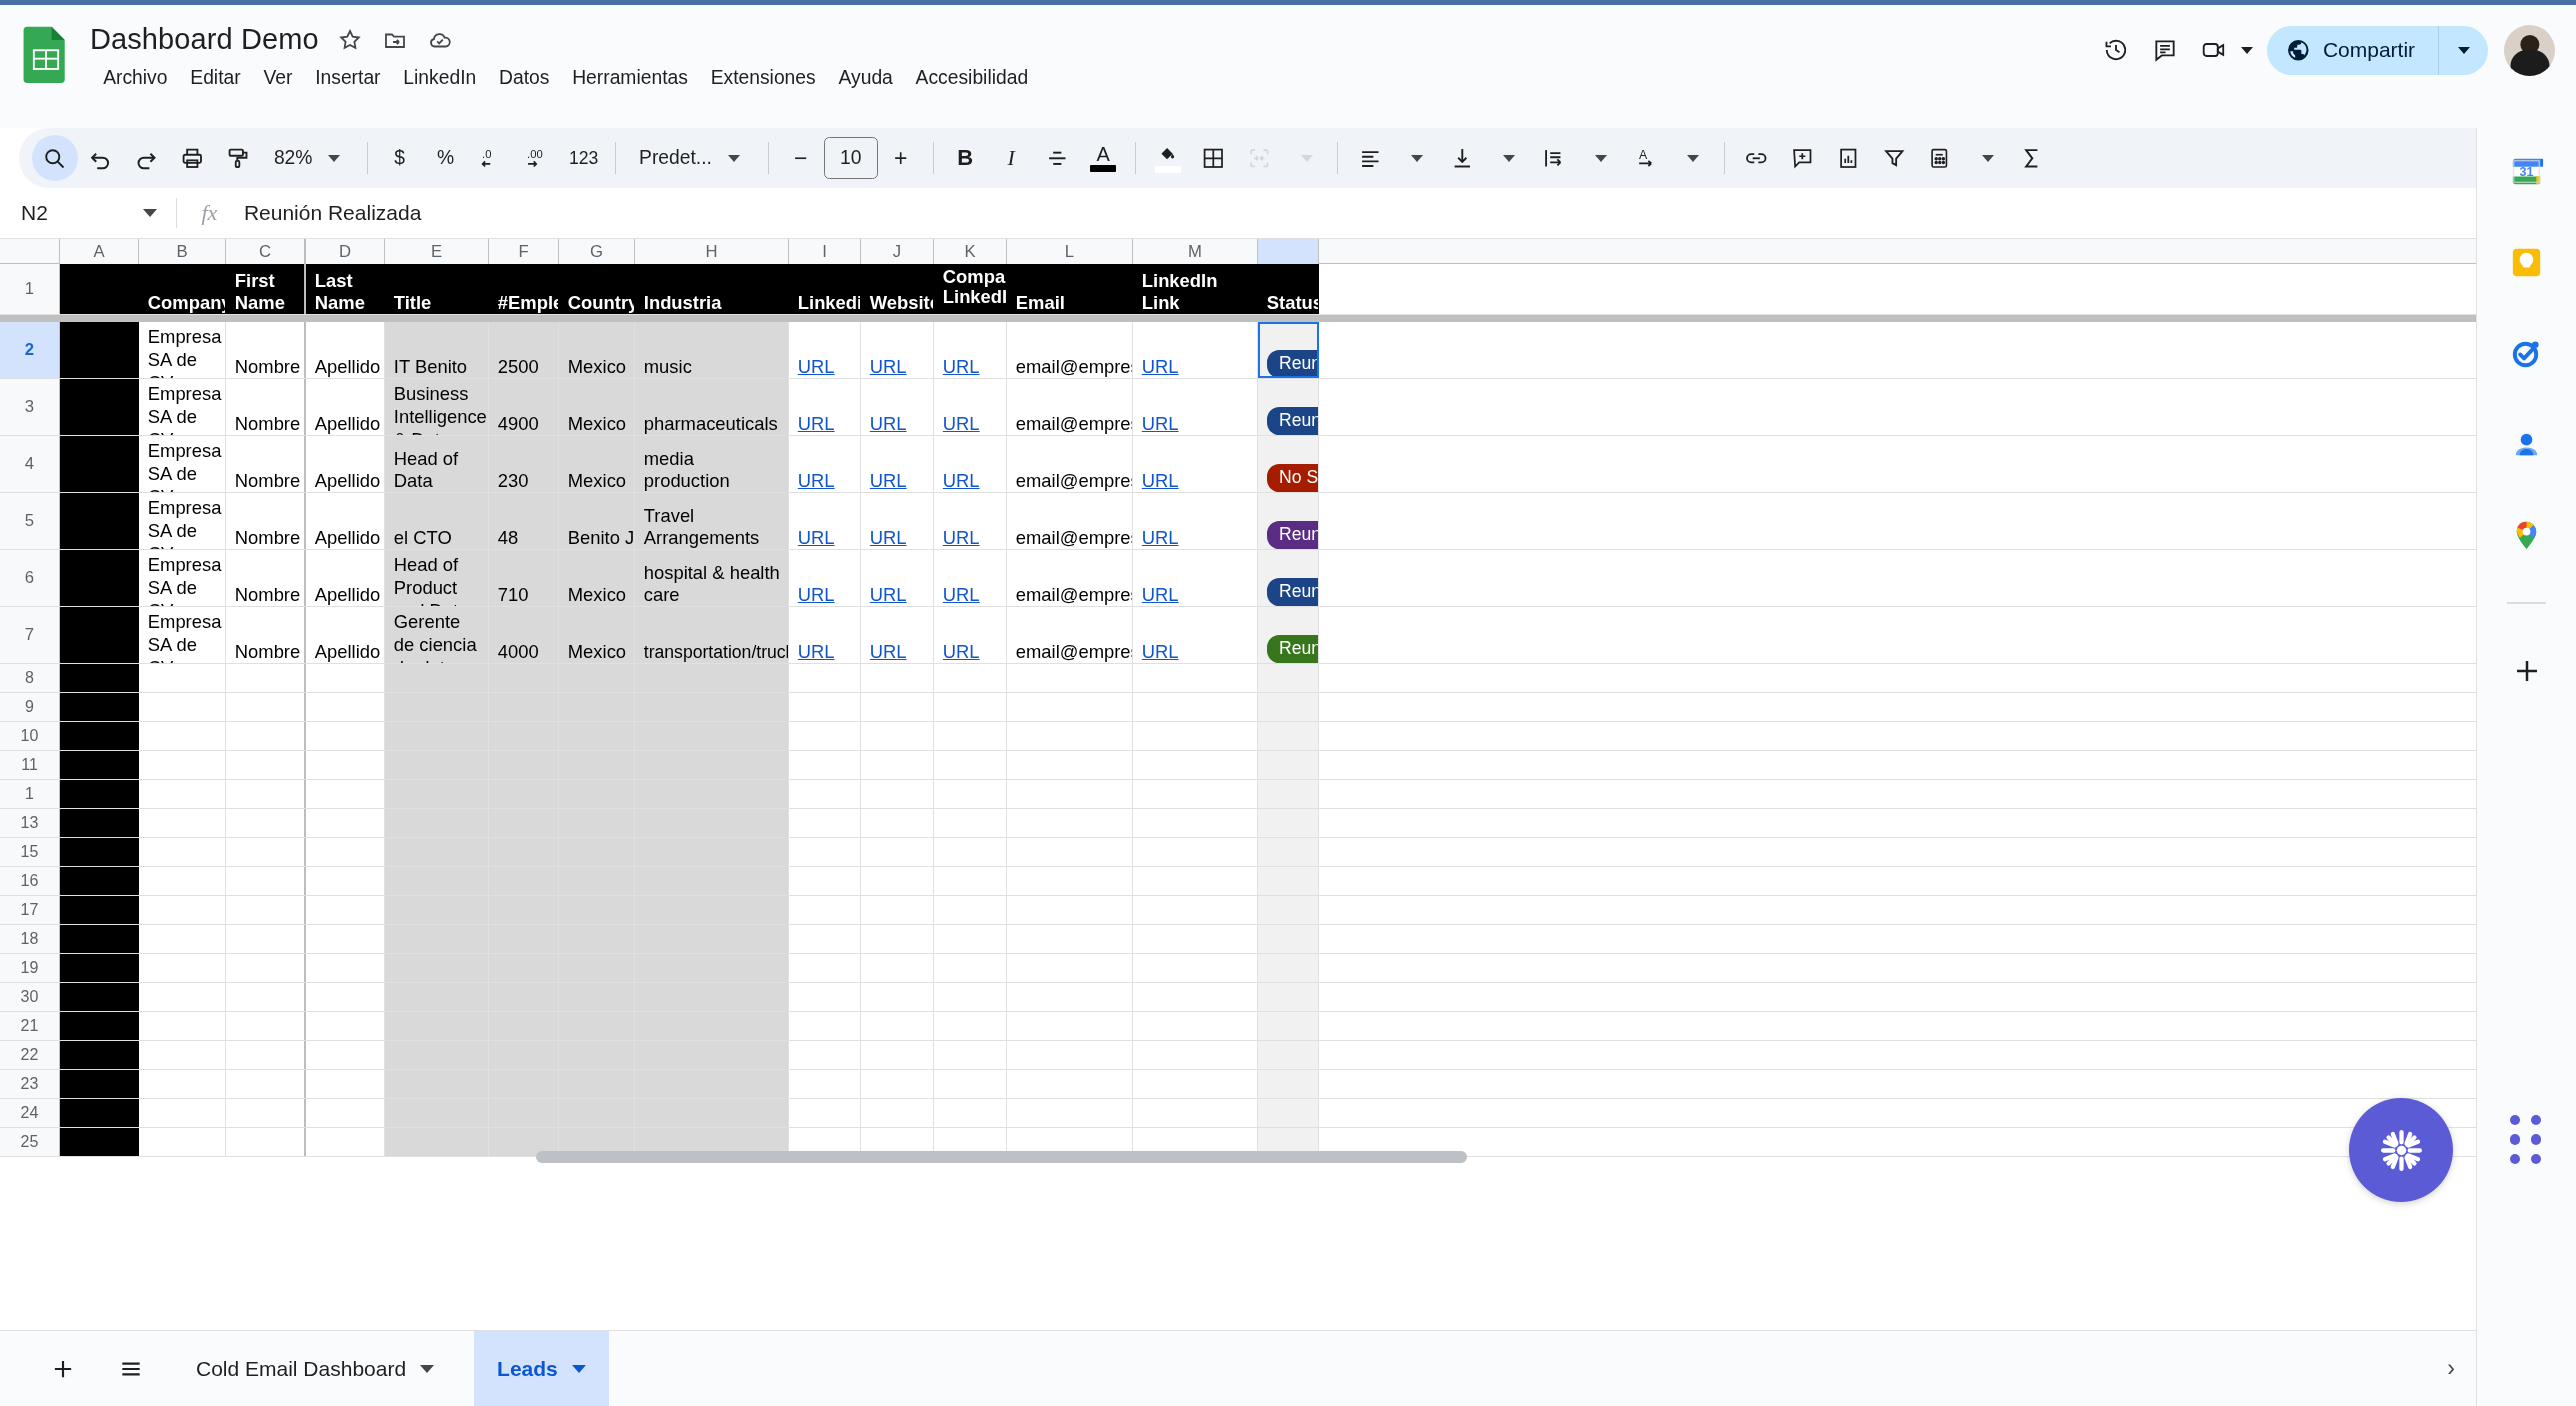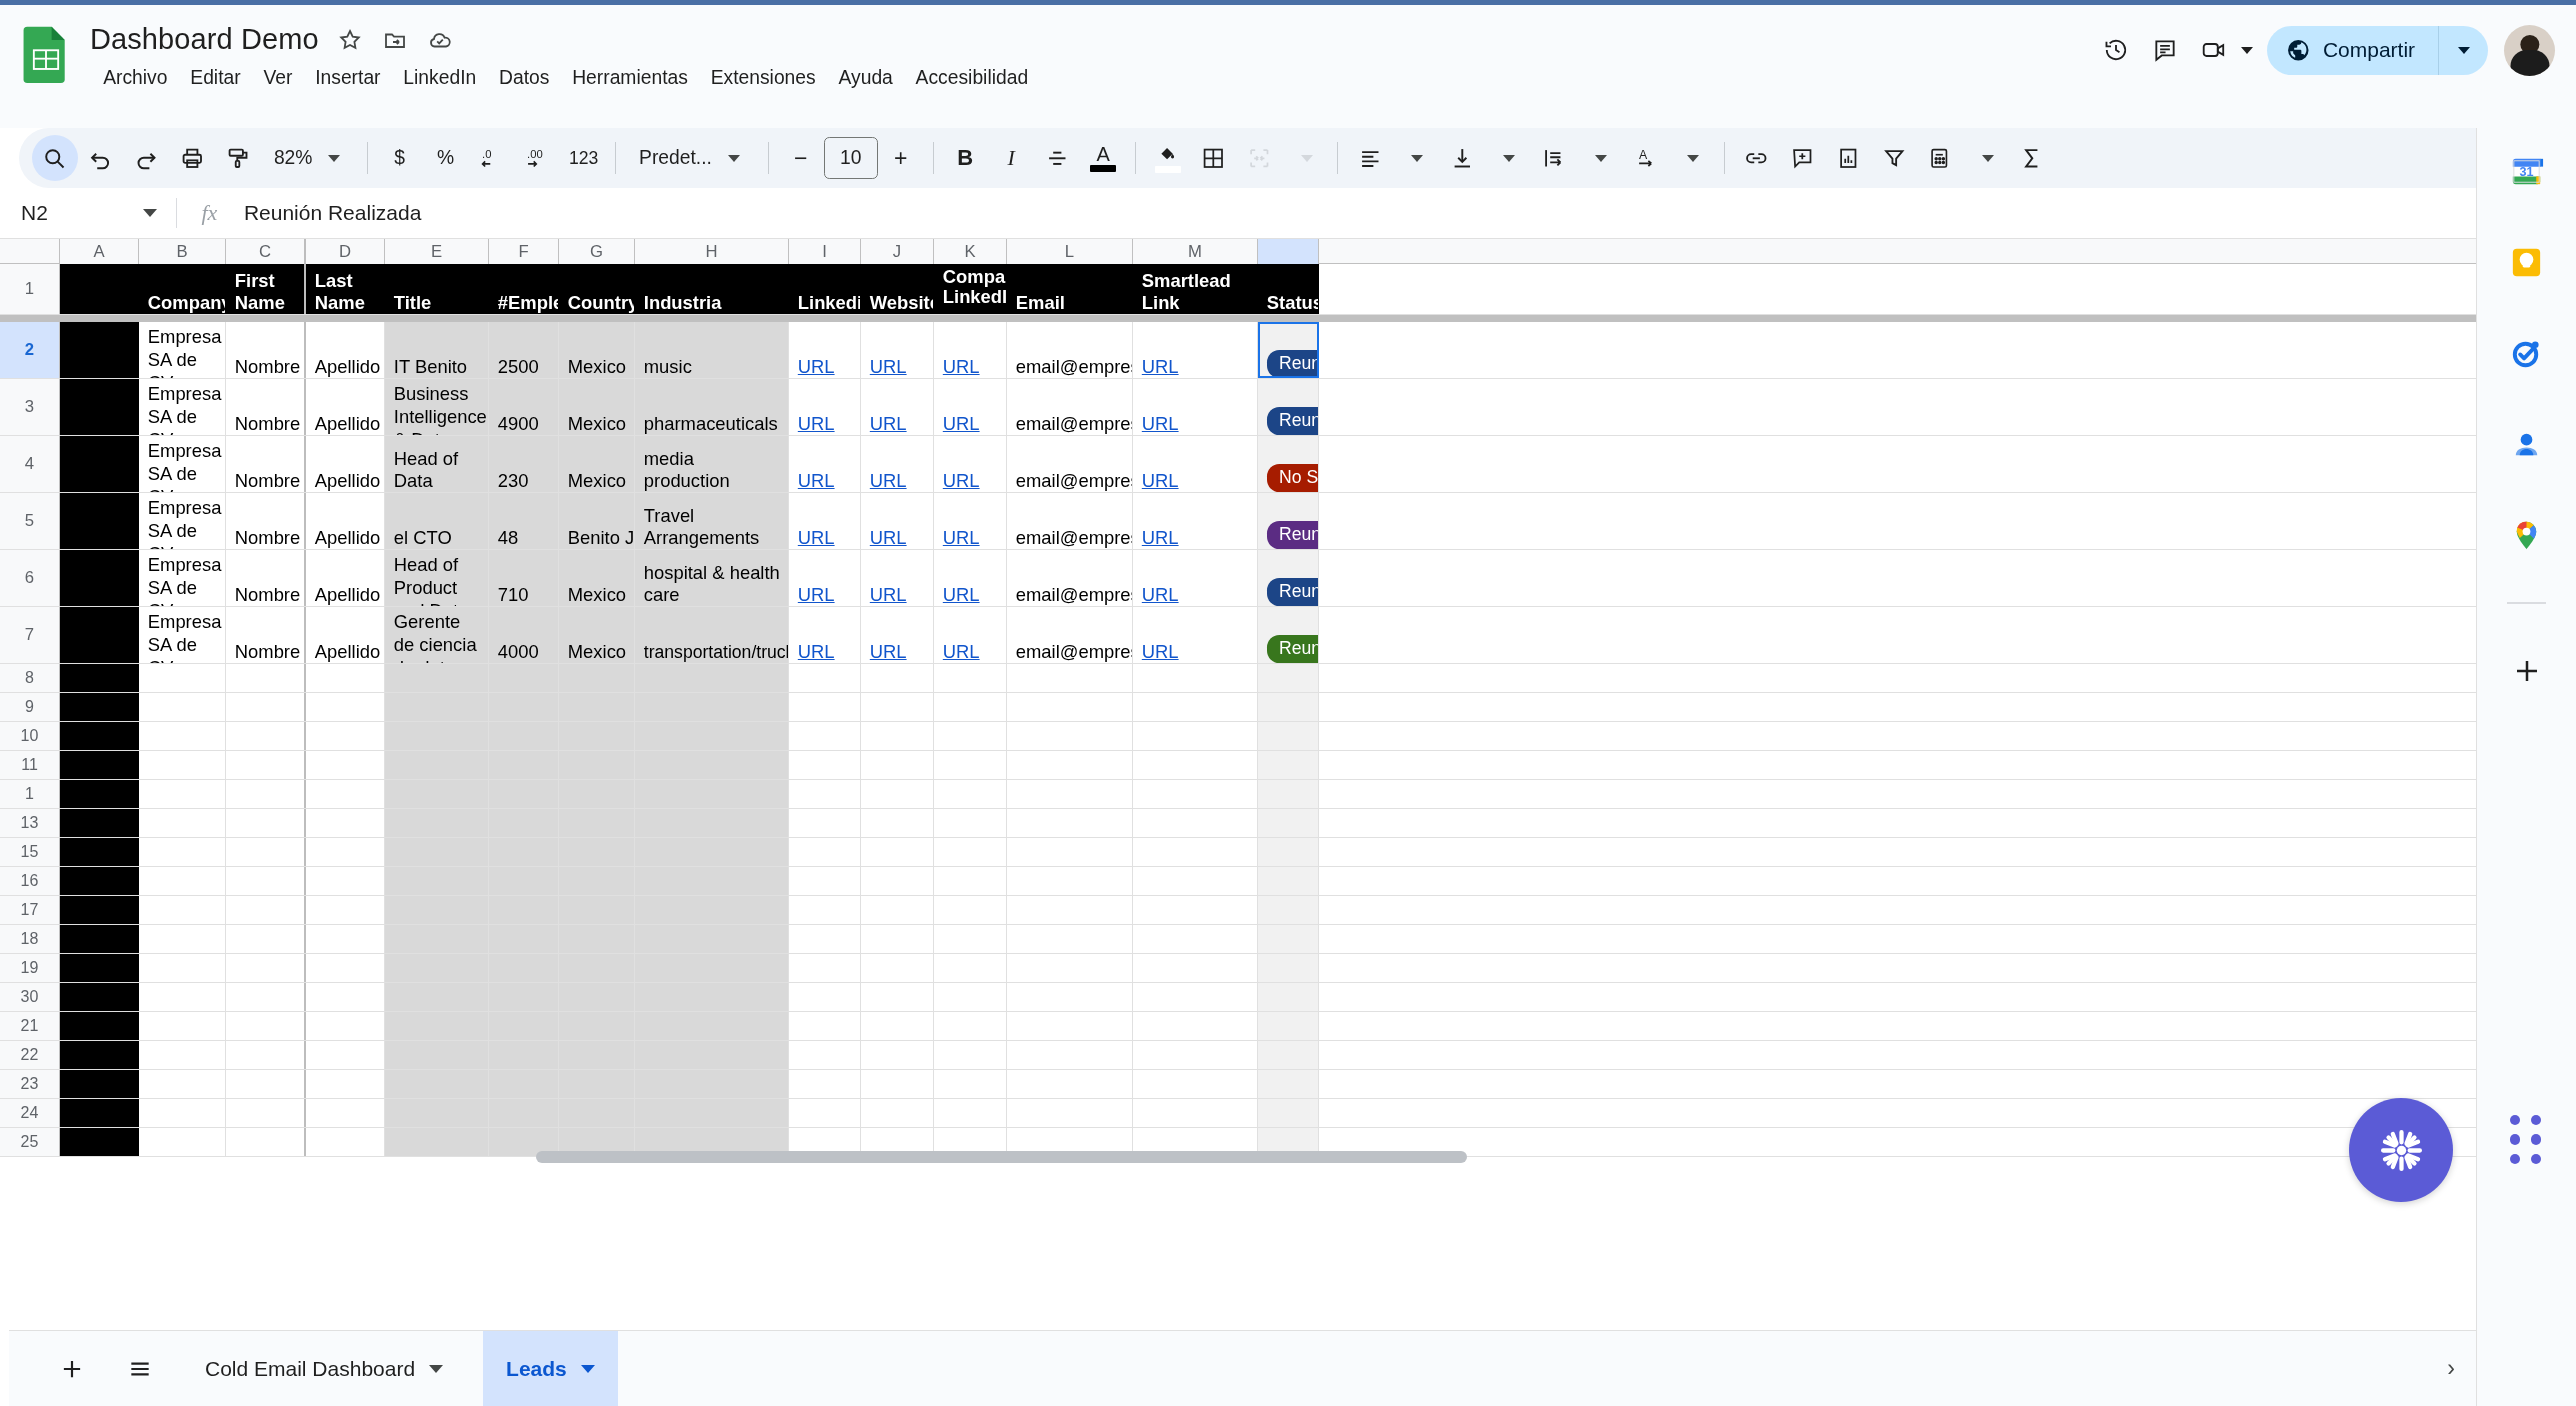--- a/index.html
+++ b/index.html
@@ -146,21 +146,21 @@
   
   .rail {
     position:absolute; right:0; top:128px; width:100px; bottom:0; background:#f9fbfd;
     border-left:0.9px solid #e0e0e0; display:flex; flex-direction:column; align-items:center; padding-top:19.3px; gap:42px;
   }
   .rail-btn { width:49px;height:49px;border-radius:50%;display:flex;align-items:center;justify-content:center;cursor:pointer;}
   .rail-div { width:39px; height:1.8px; background:#dadce0; }
 
   
   .bottombar {
-    position:absolute; left:9px; bottom:0; right:100px; height:76px; background:#f9fbfd;
+    position:absolute; left:0; bottom:0; right:100px; height:76px; background:#f9fbfd;
     display:flex; align-items:center; padding-left:37px; gap:17px; border-top:0.9px solid #e0e0e0;
   }
   .bb-btn { width:51px;height:51px;border-radius:50%;display:flex;align-items:center;justify-content:center;cursor:pointer;color:#1f1f1f;}
   .sheet-tab {
     display:flex; align-items:center; gap:14px; height:76px; padding:0 23px; cursor:pointer;
     font-size:21px; color:#1f1f1f;
   }
   .sheet-tab.active { background:#d3e3fd; color:#0b57d0; font-weight:700; }
   .sheet-tab .st-caret { width:0;height:0;border-left:7px solid transparent;border-right:7px solid transparent;border-top:8px solid #444746;}
   .sheet-tab.active .st-caret { border-top-color:#0b57d0; }
@@ -512,21 +512,21 @@
       <div class="cell hdr1 fz" style="width:80px">First Name</div>
       <div class="cell hdr1" style="width:79px">Last Name</div>
       <div class="cell hdr1" style="width:104px">Title</div>
       <div class="cell hdr1" style="width:70px">#Empleados</div>
       <div class="cell hdr1" style="width:76px">Country</div>
       <div class="cell hdr1" style="width:154px">Industria</div>
       <div class="cell hdr1" style="width:72px">Linkedin</div>
       <div class="cell hdr1" style="width:73px">Website</div>
       <div class="cell hdr1" style="width:73px;align-items:flex-start;padding-top:3.5px;line-height:20px;">Company LinkedIn</div>
       <div class="cell hdr1" style="width:126px">Email</div>
-      <div class="cell hdr1" style="width:125px">Smartlead Link</div>
+      <div class="cell hdr1" style="width:125px">LinkedIn Link</div>
       <div class="cell hdr1" style="width:61px">Status</div>
     </div>
     <div class="row1sep"></div>
 
     <div class="row" style="height:57px;">
       <div class="rowhdr sel">2</div>
       <div class="cell blk" style="width:79px"></div>
       <div class="cell" style="width:87px;line-height:23px;align-items:flex-start;padding-top:3.5px;">Empresa SA de CV</div>
       <div class="cell fz" style="width:80px">Nombre</div>
       <div class="cell" style="width:79px">Apellido</div>

